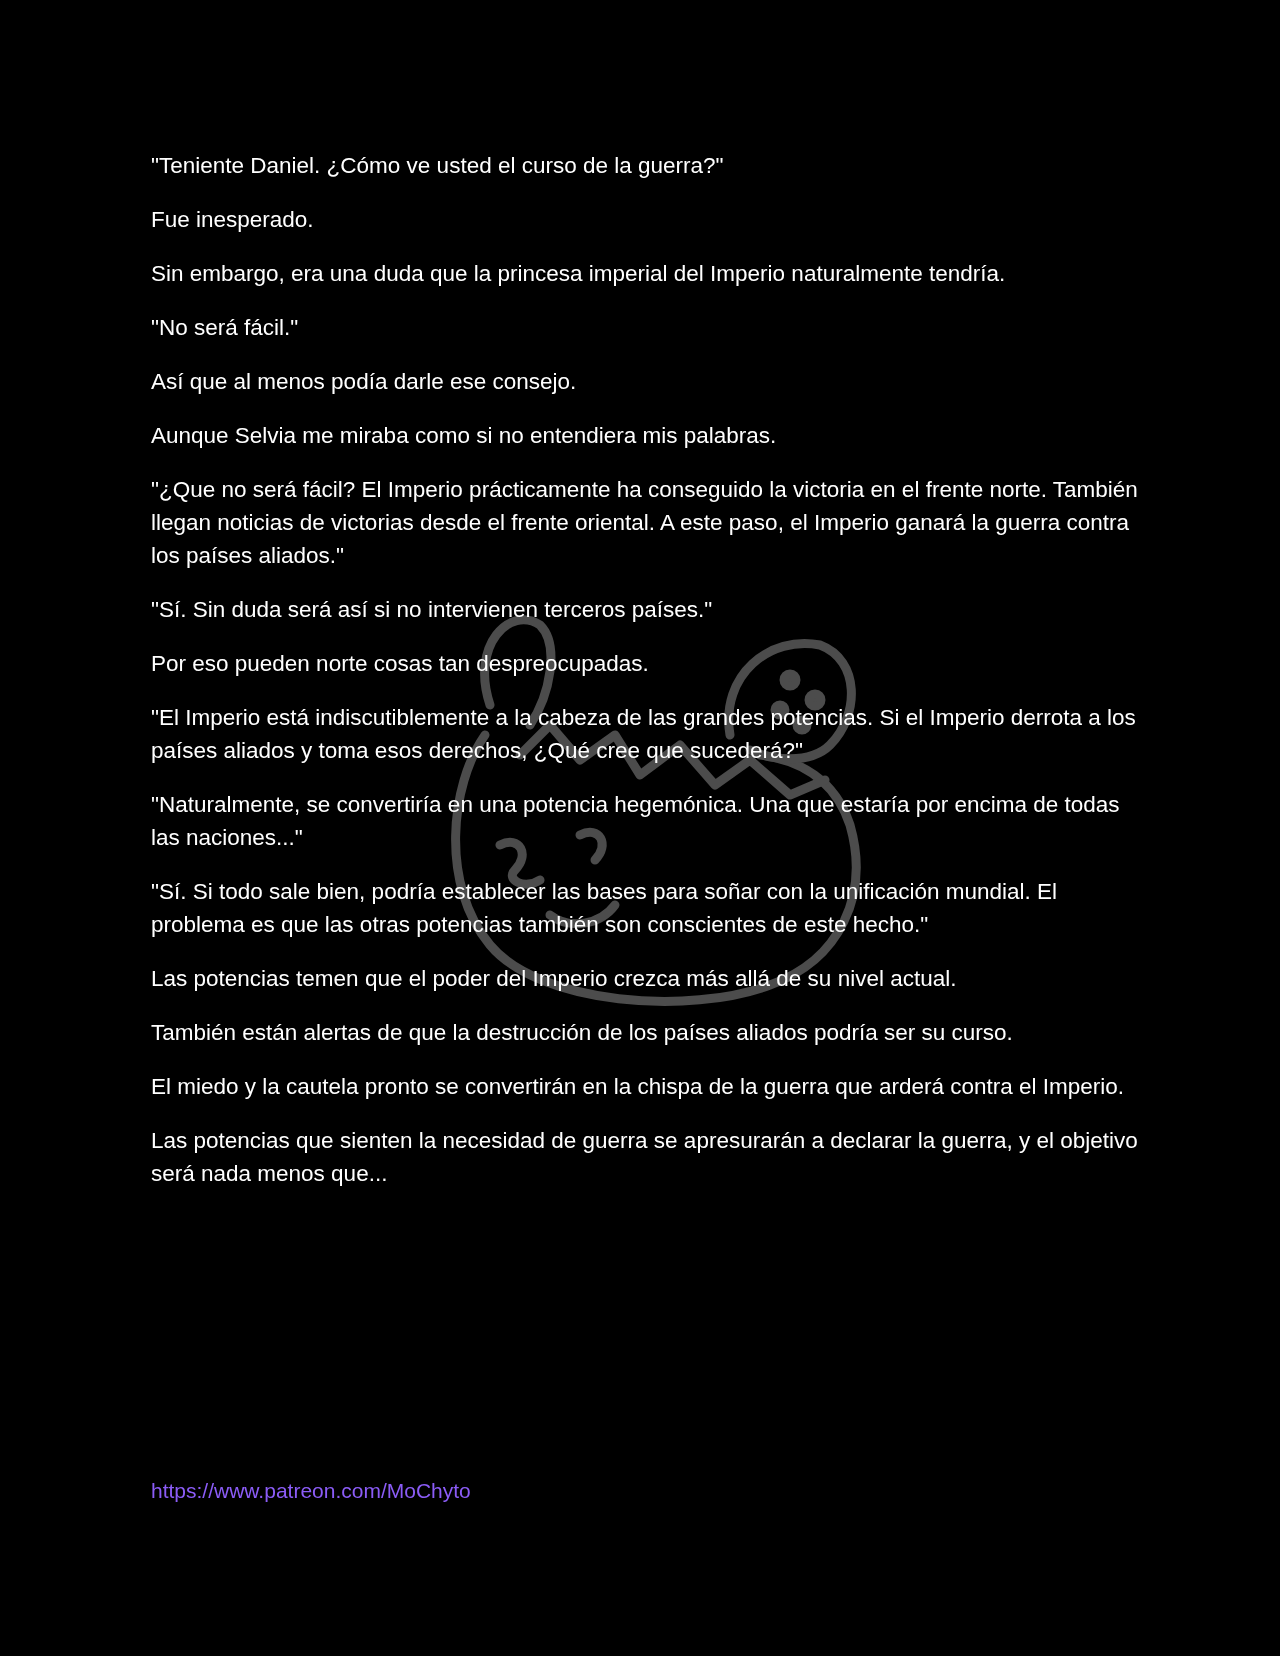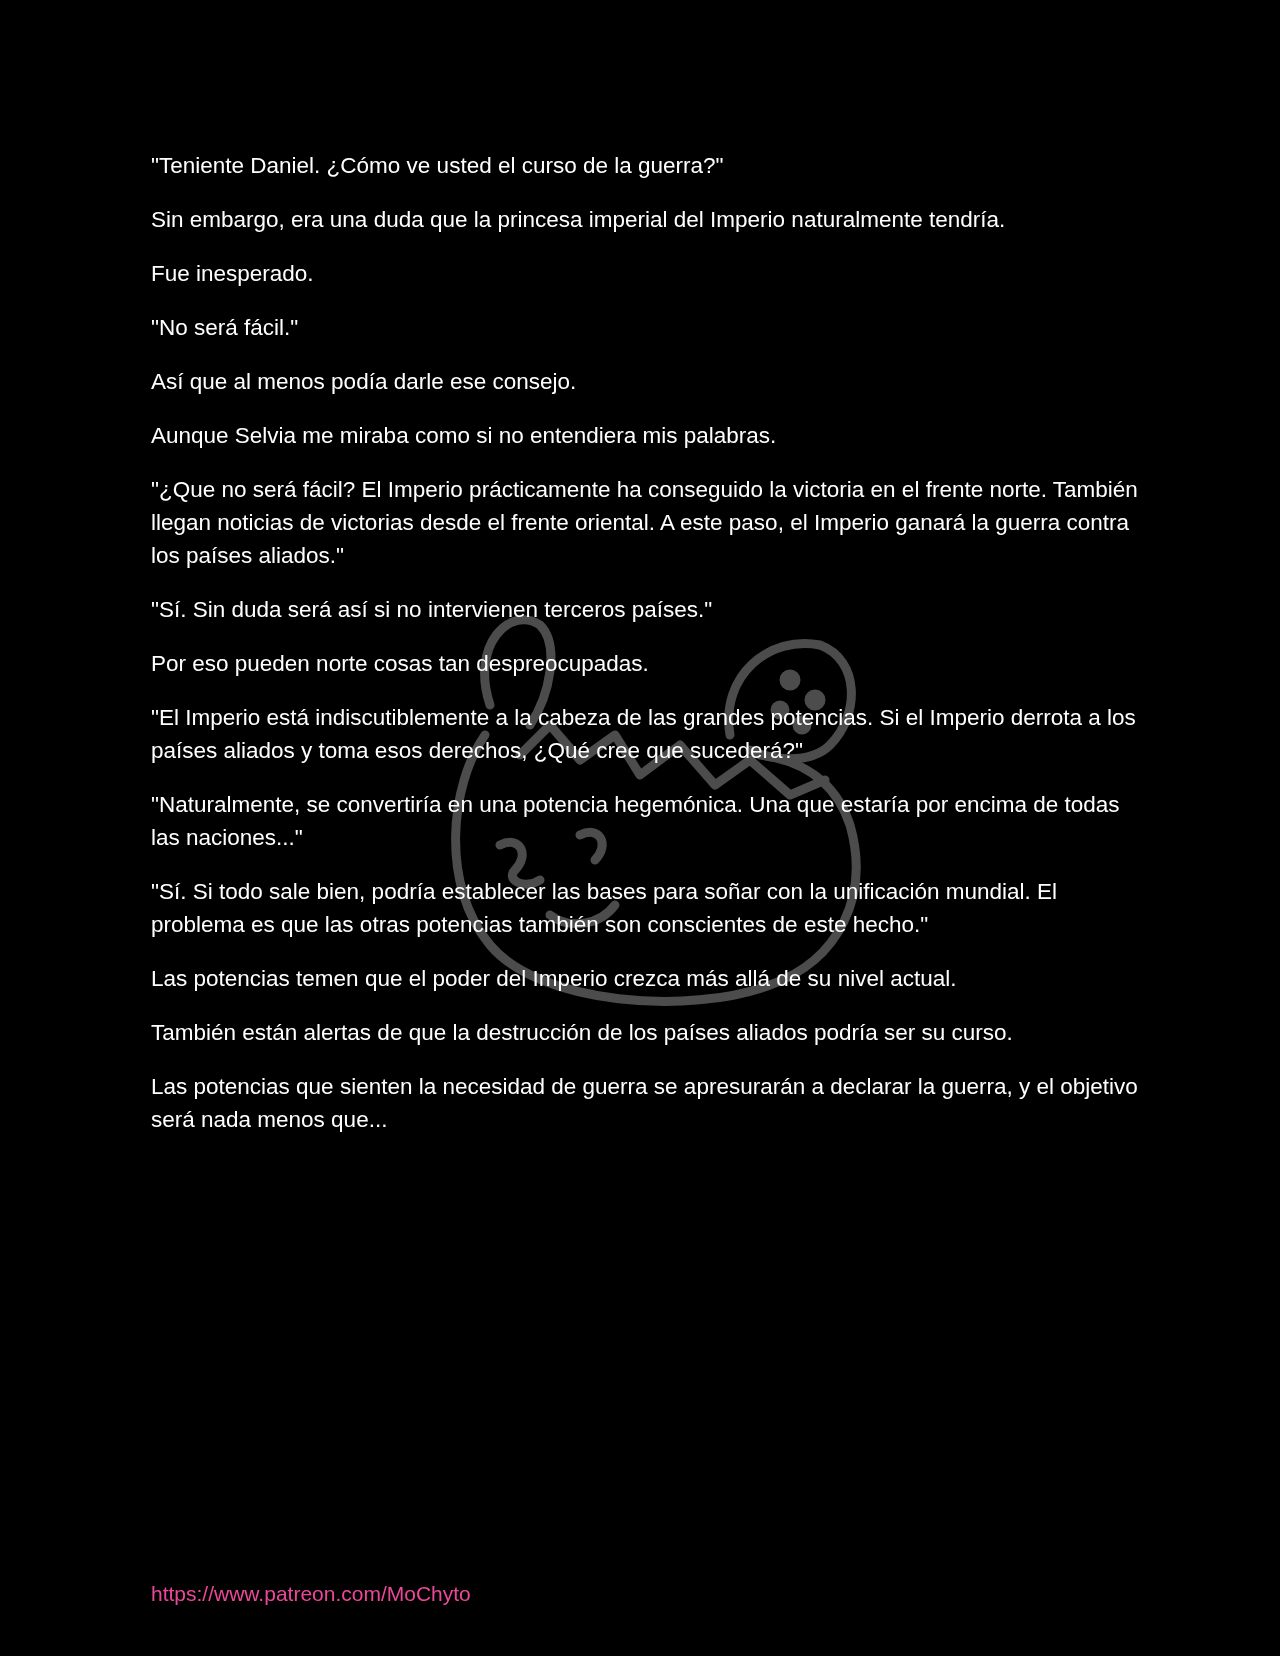--- a/index.html
+++ b/index.html
@@ -10,22 +10,22 @@
     .watermark {
       position: absolute; left: 430px; top: 585px; width: 470px; height: 470px;
       pointer-events: none; opacity: 0.55;
     }
     .content {
       position: absolute; left: 151px; top: 149px; width: 990px;
       font-size: 22.5px; line-height: 33px; letter-spacing: 0;
     }
     .content p { margin: 0 0 21px 0; white-space: normal; }
     .footer {
-      position: absolute; left: 151px; top: 1580px;
-      font-size: 21px; line-height: 28px; color: #ec4899; text-decoration: none;
+      position: absolute; left: 151px; top: 1477px;
+      font-size: 21px; line-height: 28px; color: #8b5cf6; text-decoration: none;
     }
   </style>
 </head>
 <body>
 
 <svg class="watermark" viewBox="0 0 470 470" fill="none" stroke="#8a8a8a" stroke-width="9" stroke-linecap="round" stroke-linejoin="round">
 
   <path d="M60 120 C 40 60, 80 20, 110 40 C 130 60, 120 110, 100 140"></path>
 
   <path d="M55 150 C 20 200, 10 300, 60 360 C 110 420, 260 430, 340 400 C 410 375, 440 310, 420 240 C 405 195, 370 175, 330 170"></path>
@@ -38,29 +38,30 @@
   <circle cx="350" cy="125" r="5" fill="#8a8a8a"></circle>
   <circle cx="372" cy="140" r="5" fill="#8a8a8a"></circle>
 
   <path d="M70 260 C 90 250, 100 270, 85 285 C 75 295, 95 305, 110 295"></path>
   <path d="M150 250 C 170 240, 180 260, 165 275"></path>
   <path d="M120 330 C 140 345, 170 340, 185 320"></path>
 </svg>
 
 <main class="content">
   <p>"Teniente Daniel. ¿Cómo ve usted el curso de la guerra?"</p>
+  <p>Fue inesperado.</p>
   <p>Sin embargo, era una duda que la princesa imperial del Imperio naturalmente tendría.</p>
-  <p>Fue inesperado.</p>
   <p>"No será fácil."</p>
   <p>Así que al menos podía darle ese consejo.</p>
   <p>Aunque Selvia me miraba como si no entendiera mis palabras.</p>
   <p>"¿Que no será fácil? El Imperio prácticamente ha conseguido la victoria en el frente norte. También llegan noticias de victorias desde el frente oriental. A este paso, el Imperio ganará la guerra contra los países aliados."</p>
   <p>"Sí. Sin duda será así si no intervienen terceros países."</p>
   <p>Por eso pueden norte cosas tan despreocupadas.</p>
   <p>"El Imperio está indiscutiblemente a la cabeza de las grandes potencias. Si el Imperio derrota a los países aliados y toma esos derechos, ¿Qué cree que sucederá?"</p>
   <p>"Naturalmente, se convertiría en una potencia hegemónica. Una que estaría por encima de todas las naciones..."</p>
   <p>"Sí. Si todo sale bien, podría establecer las bases para soñar con la unificación mundial. El problema es que las otras potencias también son conscientes de este hecho."</p>
   <p>Las potencias temen que el poder del Imperio crezca más allá de su nivel actual.</p>
   <p>También están alertas de que la destrucción de los países aliados podría ser su curso.</p>
+  <p>El miedo y la cautela pronto se convertirán en la chispa de la guerra que arderá contra el Imperio.</p>
   <p>Las potencias que sienten la necesidad de guerra se apresurarán a declarar la guerra, y el objetivo será nada menos que...</p>
 </main>
 
 <a class="footer">https://www.patreon.com/MoChyto</a>
 
 </body></html>

